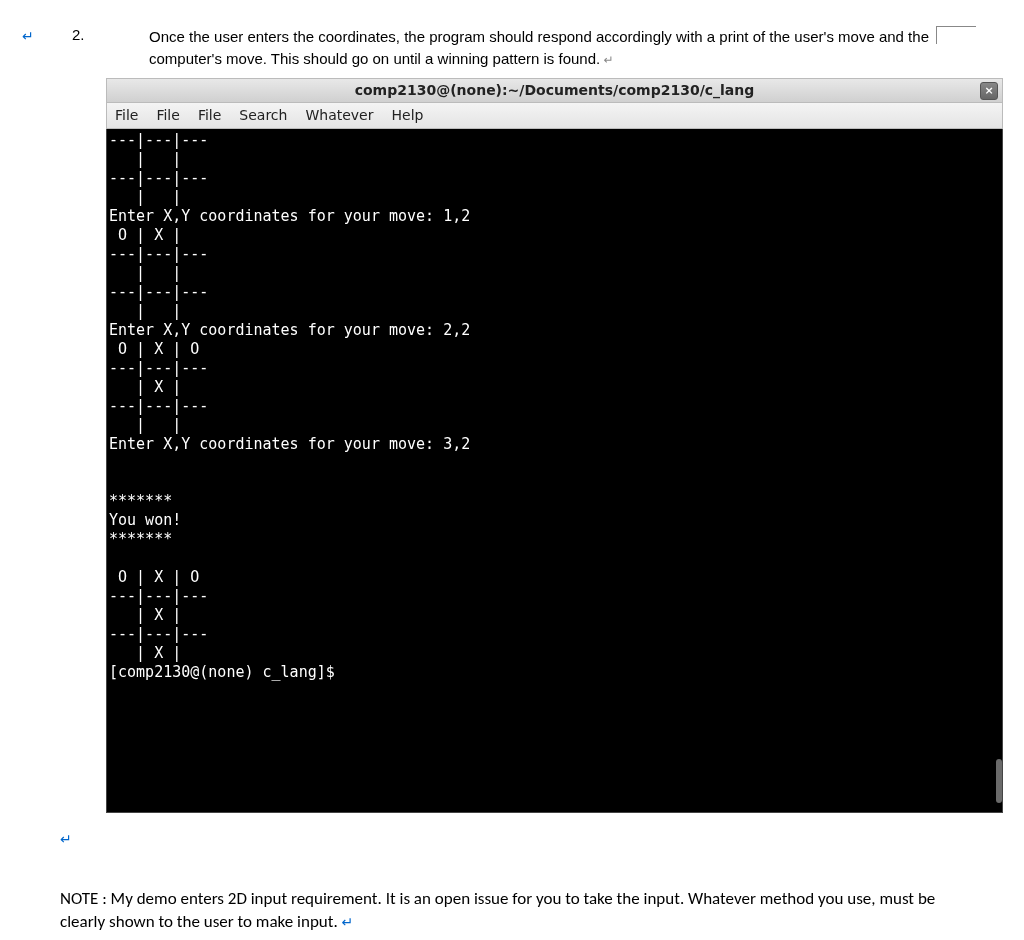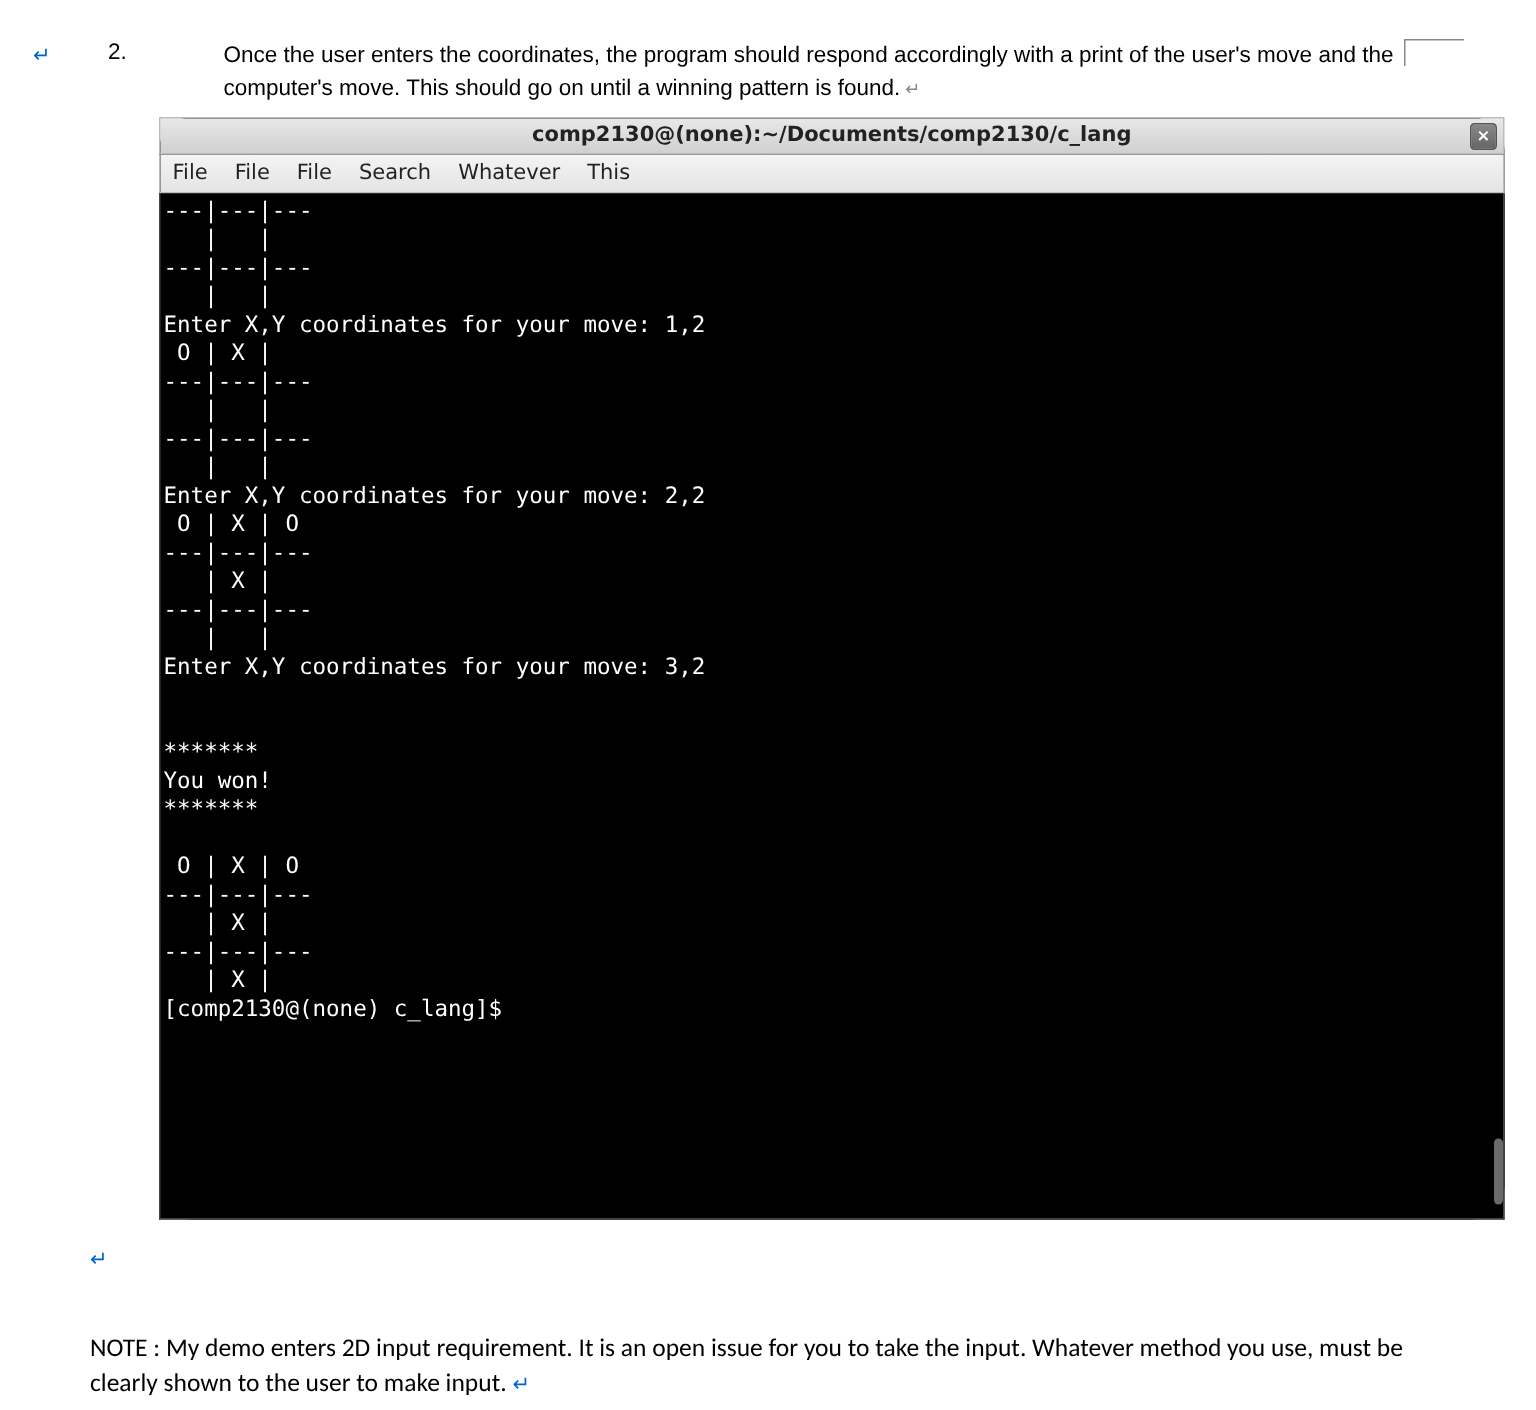--- a/index.html
+++ b/index.html
@@ -166,21 +166,21 @@
     <div class="title-bar">
       <span>comp2130@(none):~/Documents/comp2130/c_lang</span>
       <div class="close-btn">×</div>
     </div>
     <div class="menu-bar">
       <span class="menu-item">File</span>
       <span class="menu-item">File</span>
       <span class="menu-item">File</span>
       <span class="menu-item">Search</span>
       <span class="menu-item">Whatever</span>
-      <span class="menu-item">This</span>
+      <span class="menu-item">Help</span>
     </div>
     <div class="terminal-body">---|---|---
    |   |
 ---|---|---
    |   |
 Enter X,Y coordinates for your move: 1,2
  O | X |
 ---|---|---
    |   |
 ---|---|---

